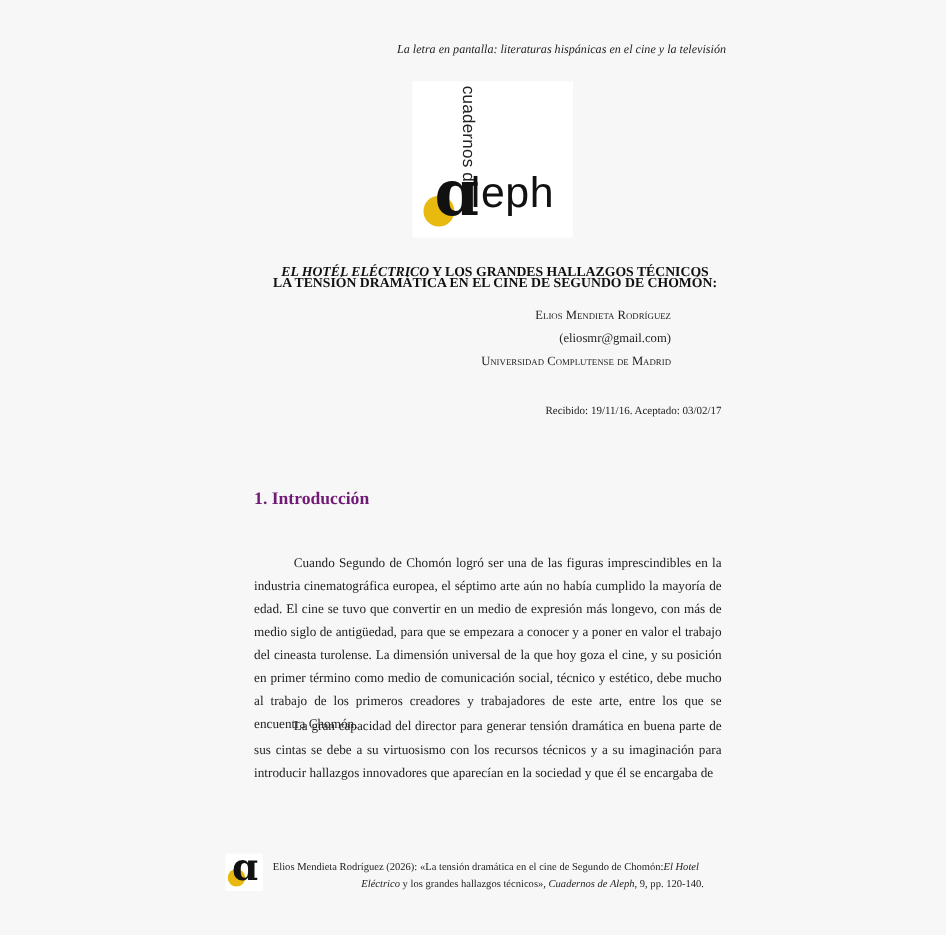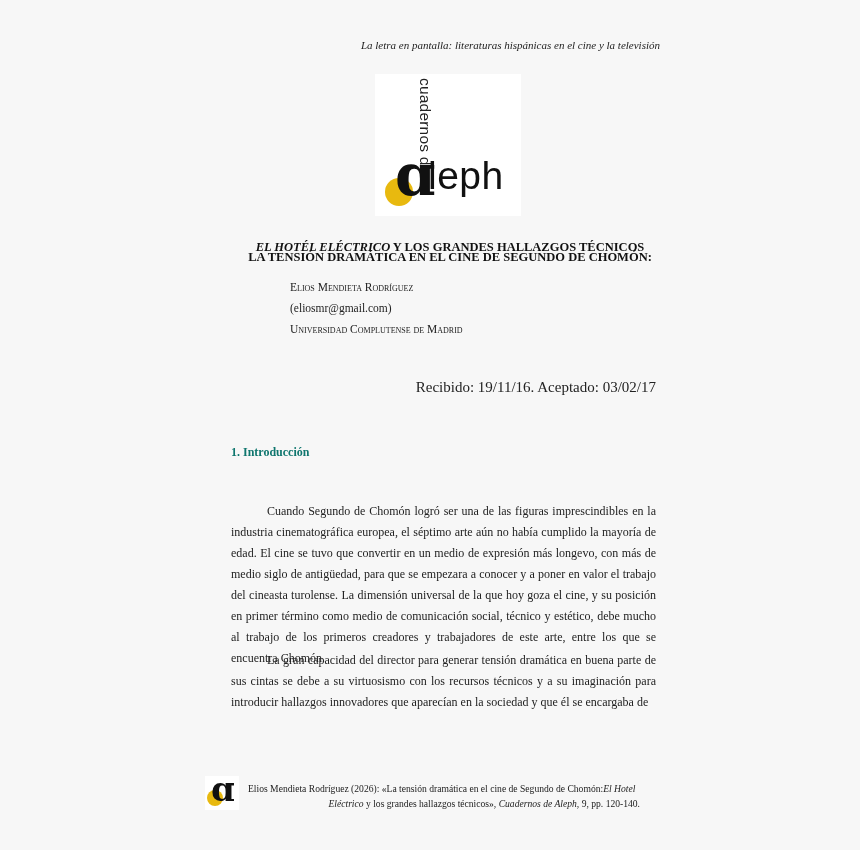--- a/index.html
+++ b/index.html
@@ -46,32 +46,32 @@
     letter-spacing: 0.5px;
   }
   .title {
     position: absolute; left: 200px; width: 500px; text-align: center;
     font-weight: bold; font-size: 12.5px; color: #111;
   }
   .title.t1 { top: 218px; margin-top: 32px; }
   .title.t2 { top: 240px; }
   .title i { font-style: italic; }
   .author-block {
-    position: absolute; left: 290px; width: 320px; text-align: left;
+    position: absolute; left: 290px; width: 320px; text-align: right;
     font-size: 11.5px; color: #222;
   }
   .smallcaps { font-variant: small-caps; }
   .ab1 { top: 281px; } .ab2 { top: 302px; } .ab3 { top: 323px; }
   .dates {
-    position: absolute; top: 379px; right: 204px;
-    font-size: 15px; color: #222;
+    position: absolute; top: 368px; right: 204px;
+    font-size: 10px; color: #222;
   }
   .section-heading {
     position: absolute; left: 231px; top: 445px;
-    font-size: 12px; font-weight: bold; color: #0f766e;
+    font-size: 16px; font-weight: bold; color: #701a75;
   }
   .para {
     position: absolute; left: 231px; width: 425px;
     font-size: 12px; line-height: 21px; color: #222;
     text-align: justify;
   }
   .para .indent { display: inline-block; width: 36px; }
   .p1 { top: 473px; margin-top: 28px; }
   .p2 { top: 650px; }
   .footer-logo {

